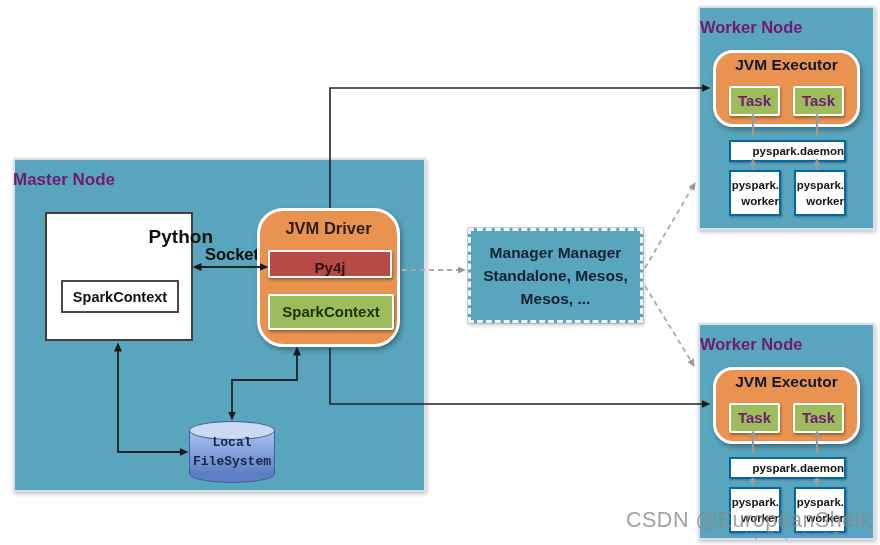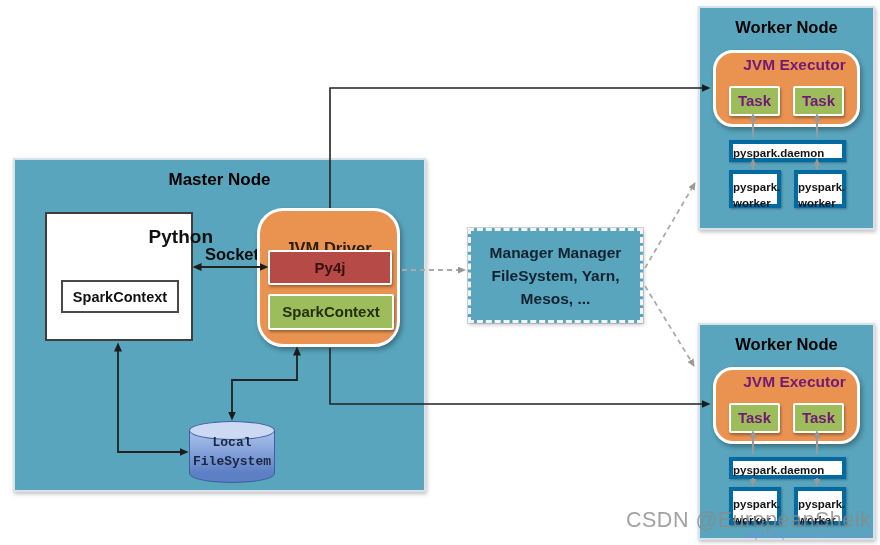--- a/index.html
+++ b/index.html
@@ -1,40 +1,40 @@
 <!DOCTYPE html>
 <html><head>
 <meta charset="utf-8">
 <style>
   html,body{margin:0;padding:0;background:#fff;}
   .canvas{position:relative;width:880px;height:545px;background:#ffffff;overflow:hidden;
           font-family:"Liberation Sans",sans-serif;}
   
   .teal-box{position:absolute;background:#58a5bd;border:2px solid #d8e2e8;
             box-shadow:1px 2px 4px rgba(0,0,0,.25);box-sizing:border-box;}
-  .node-title{position:absolute;left:0;right:0;text-align:center;font-size:17px;
-              font-weight:600;color:#000000;}
+  .node-title{position:absolute;left:0;right:0;font-size:17px;
+              font-weight:600;color:#701a75;}
   
   .python-box{position:absolute;left:45px;top:212px;width:148px;height:129px;background:#fff;
               border:2px solid #3e3e3e;box-sizing:border-box;}
   .python-title{position:absolute;left:45px;top:226px;width:168px;text-align:right;
                 font-size:19px;font-weight:600;color:#111;}
   .py-sc-box{position:absolute;left:61px;top:280px;width:118px;height:33px;background:#fff;
              border:2px solid #4a4a4a;box-sizing:border-box;text-align:center;
              line-height:30px;font-size:14.5px;font-weight:600;color:#111;}
   .socket-label{position:absolute;left:194px;top:245px;width:76px;text-align:center;
                 font-size:16.5px;font-weight:600;color:#0b0b0b;}
   .jvm-driver{position:absolute;left:257px;top:208px;width:143px;height:139px;background:#ea9351;
               border:3px solid #fff;border-radius:26px;box-shadow:2px 3px 5px rgba(0,0,0,.32);
               box-sizing:border-box;}
   .jvm-driver-title{position:absolute;left:257px;top:219px;width:143px;text-align:center;
-                    font-size:16.5px;font-weight:600;color:#2d1d0c;margin-top:20px;}
+                    font-size:16.5px;font-weight:600;color:#2d1d0c;}
   .chip{position:absolute;border:2.5px solid #fff;border-radius:2px;box-sizing:border-box;
         text-align:center;box-shadow:1px 2px 3px rgba(0,0,0,.35);font-weight:600;}
-  .py4j-box{left:268px;top:250px;width:124px;height:35px;background:#b54a47;
+  .py4j-box{left:268px;top:250px;width:124px;height:28px;background:#b54a47;
             line-height:31px;font-size:15px;color:#38120f;}
   .jvm-sc-box{left:268px;top:294px;width:126px;height:36px;background:#9dbd5c;
               line-height:32px;font-size:15px;color:#223008;}
   
   .cyl-part{position:absolute;box-sizing:border-box;border:1.5px solid #3f5f9e;}
   .cyl-bottom{left:189px;top:464px;width:86px;height:19px;border-radius:50%;
               background:#5d7fc4;}
   .cyl-body{left:189px;top:430px;width:86px;height:43px;border-top:none;border-bottom:none;
             background:linear-gradient(180deg,#aec4ed 0%,#8aa6dd 45%,#5d7fc4 100%);}
   .cyl-top{left:189px;top:421px;width:86px;height:19px;border-radius:50%;background:#cdd9f3;}
@@ -47,29 +47,29 @@
                    display:flex;flex-direction:column;align-items:center;justify-content:center;
                    font-size:15.5px;font-weight:600;color:#132230;line-height:1.5;}
   
   .worker{width:177px;}
   .worker-top{left:698px;top:6px;height:224px;}
   .worker-bottom{left:698px;top:323px;height:217px;}
   .worker .node-title{top:10px;font-size:16.5px;}
   .executor{position:absolute;left:13px;top:42px;width:147px;height:77px;background:#ea9351;
             border:3px solid #fff;border-radius:20px;box-shadow:2px 3px 5px rgba(0,0,0,.32);
             box-sizing:border-box;}
-  .executor-title{position:absolute;left:21px;top:48px;width:147px;text-align:center;
-                  font-size:15.5px;font-weight:600;color:#701a75;}
+  .executor-title{position:absolute;left:13px;top:48px;width:147px;text-align:center;
+                  font-size:15.5px;font-weight:600;color:#0f172a;}
   .task{position:absolute;top:78px;width:51px;height:30px;background:#9dbd5c;
         line-height:26px;font-size:15px;color:#701a75;}
   .task-1{left:29px;} .task-2{left:93px;}
-  .wbox{position:absolute;background:#fff;border:4px solid #0369a1;box-sizing:border-box;
-        text-align:left;color:#141414;box-shadow:1px 1px 2px rgba(0,0,0,.3);}
+  .wbox{position:absolute;background:#fff;border:2px solid #0369a1;box-sizing:border-box;
+        text-align:right;color:#141414;box-shadow:1px 1px 2px rgba(0,0,0,.3);}
   .daemon{left:29px;top:132px;width:117px;height:22px;line-height:19px;font-size:11.5px;font-weight:600;}
-  .pworker{top:162px;width:52px;height:38px;font-size:11.5px;font-weight:600;line-height:1.35;
+  .pworker{top:162px;width:52px;height:46px;font-size:11.5px;font-weight:600;line-height:1.35;
            padding-top:6px;}
   .pworker-1{left:29px;} .pworker-2{left:94px;}
   
   .overlay{position:absolute;left:0;top:0;z-index:30;pointer-events:none;}
   .watermark{position:absolute;left:626px;top:508px;z-index:40;font-size:21.5px;
              font-weight:400;letter-spacing:.5px;color:rgba(138,138,138,.8);white-space:nowrap;}
   .watermark-url{position:absolute;left:745px;top:530px;z-index:40;font-size:9px;
                  color:rgba(110,150,215,.95);white-space:nowrap;}
 </style>
 </head>
@@ -94,21 +94,21 @@
   <div class="cyl-part cyl-bottom"></div>
   <div class="cyl-part cyl-body"></div>
   <div class="cyl-part cyl-top"></div>
   <div class="cyl-label">
     <span>Local</span><br>
     <span>FileSystem</span>
   </div>
 
   <div class="cluster-manager">
     <span>Manager Manager</span>
-    <span>FileSystem, Yarn,</span>
+    <span>Standalone, Mesos,</span>
     <span>Mesos, ...</span>
   </div>
 
   <div class="teal-box worker worker-top">
     <div class="node-title">Worker Node</div>
     <div class="executor"></div>
     <div class="executor-title">JVM Executor</div>
     <div class="chip task task-1">Task</div>
     <div class="chip task task-2">Task</div>
     <div class="wbox daemon">pyspark.daemon</div>
@@ -164,15 +164,15 @@
     <line x1="753" y1="170" x2="753" y2="165" stroke="#9a9a9a" stroke-width="2" marker-end="url(#ag)"></line>
     <line x1="817" y1="170" x2="817" y2="165" stroke="#9a9a9a" stroke-width="2" marker-end="url(#ag)"></line>
 
     <line x1="753" y1="454" x2="753" y2="437" stroke="#9a9a9a" stroke-width="2" marker-end="url(#ag)"></line>
     <line x1="817" y1="454" x2="817" y2="437" stroke="#9a9a9a" stroke-width="2" marker-end="url(#ag)"></line>
     <line x1="753" y1="478" x2="753" y2="480" stroke="#9a9a9a" stroke-width="2" marker-end="url(#ag)"></line>
     <line x1="817" y1="478" x2="817" y2="480" stroke="#9a9a9a" stroke-width="2" marker-end="url(#ag)"></line>
   </svg>
 
   <div class="watermark">CSDN @EuropeanSheik</div>
-  <div class="watermark-url">https://https.csdn.net/oTeooYua</div>
+  <div class="watermark-url">https://blog.csdn.net/oTeooYua</div>
 
 </div>
 
 </body></html>

